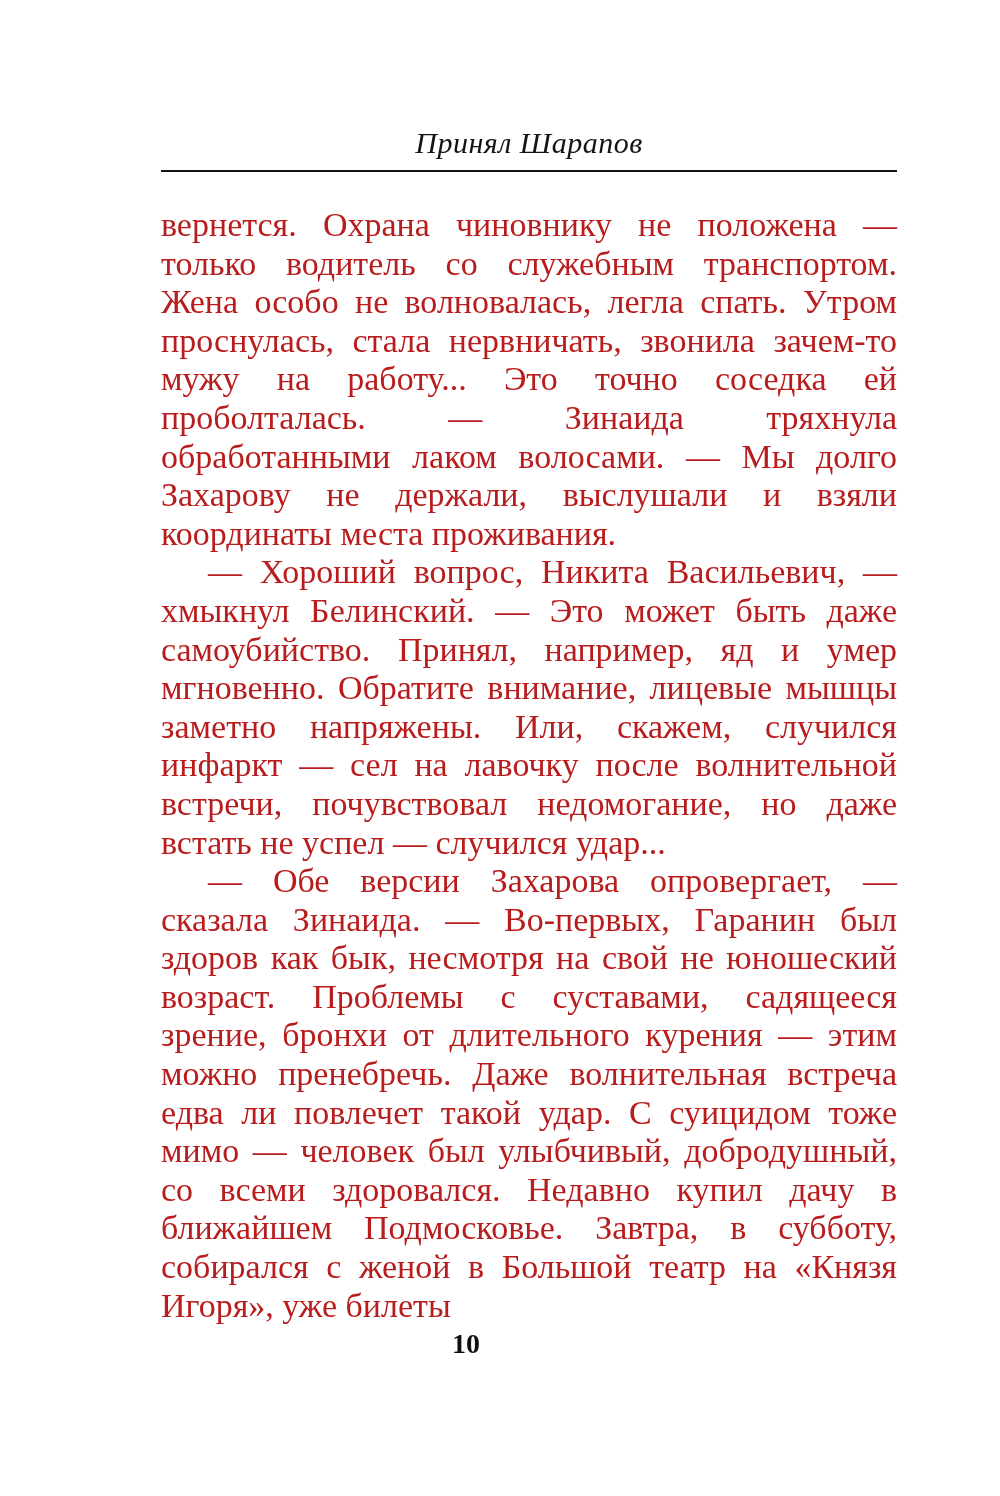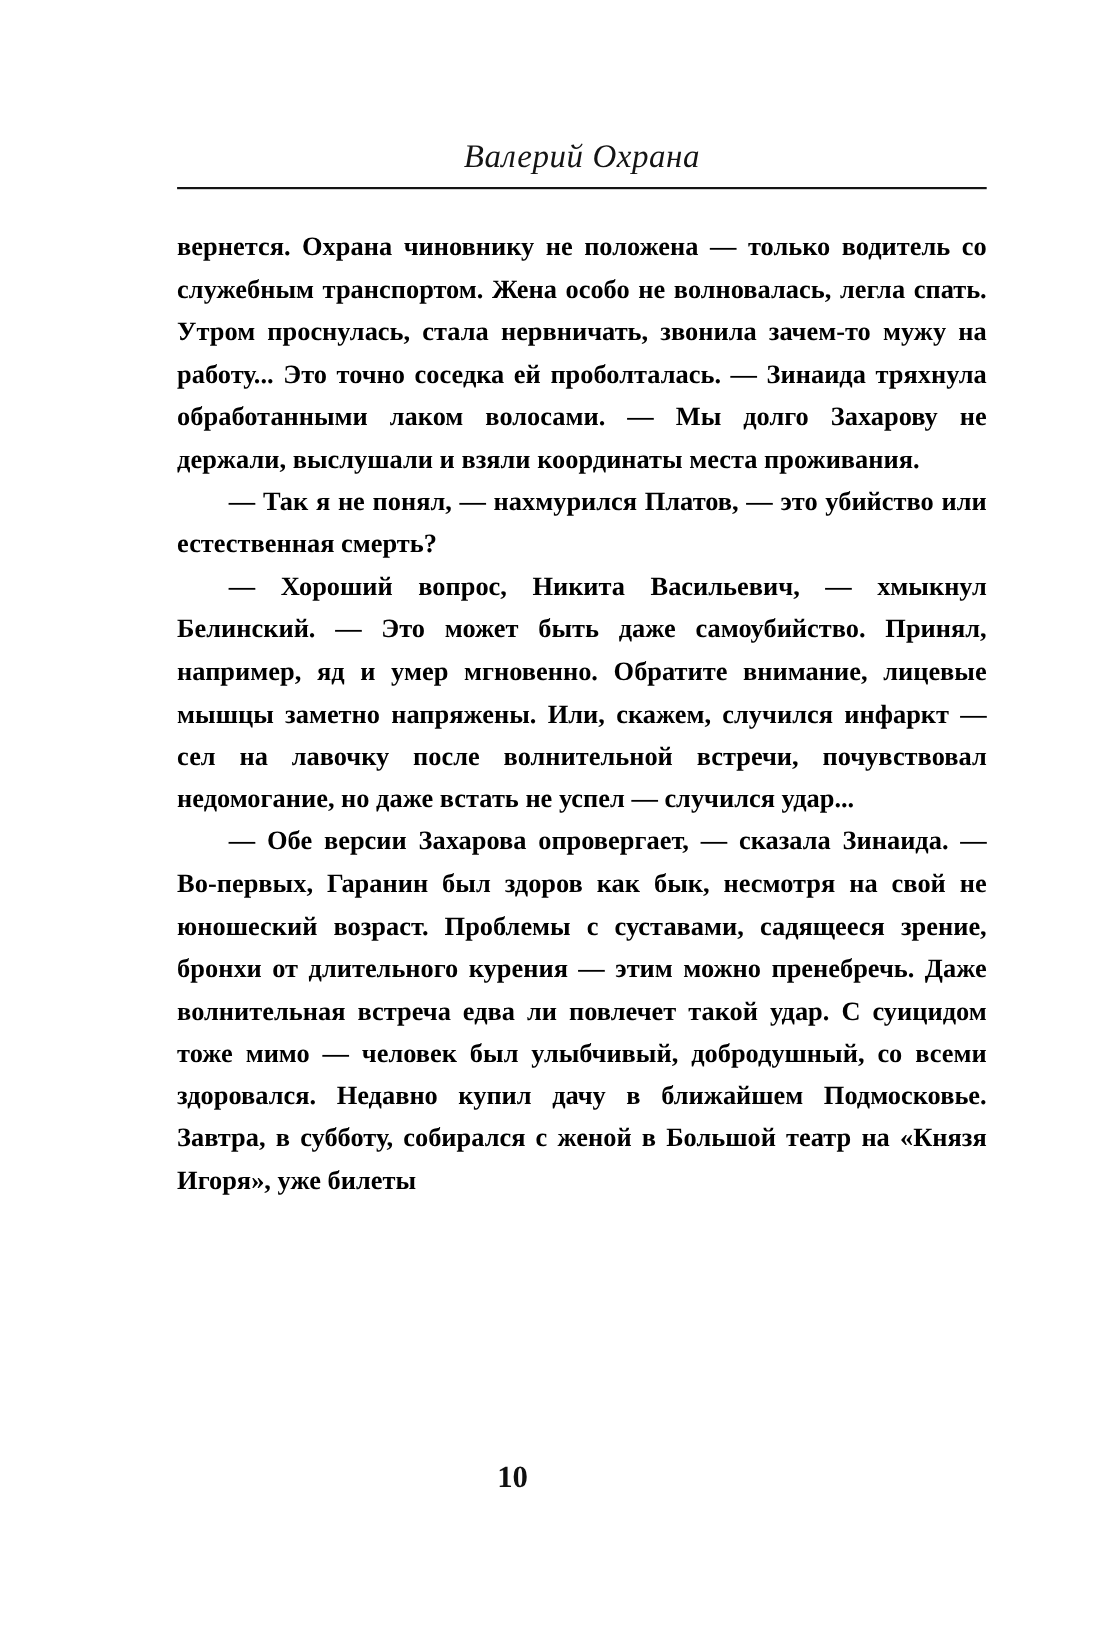--- a/index.html
+++ b/index.html
@@ -32,25 +32,24 @@
   .rule {
     margin-top: 10px;
     border-bottom: 2px solid #141414;
     height: 0;
   }
   .body-text {
     position: absolute;
     top: 206px;
     left: 161px;
     width: 736px;
-    font-size: 24px;
+    font-size: 34px;
     line-height: 38.6px;
     text-align: justify;
-    color: #000000;
-    font-weight: bold;
+    color: #b91c1c;
   }
   .body-text p {
     margin: 0;
     padding: 0;
     text-indent: 47px;
   }
   .body-text p.no-indent {
     text-indent: 0;
   }
   .page-number {
@@ -63,26 +62,25 @@
     font-size: 28px;
     color: #101010;
   }
 </style>
 </head>
 <body>
 
 <div class="book-page">
 
   <div class="running-head">
-    <div class="author">Валерий Охрана</div>
+    <div class="author">Принял Шарапов</div>
     <div class="rule"></div>
   </div>
 
   <div class="body-text">
     <p class="no-indent">вернется. Охрана чиновнику не положена — только водитель со служебным транспортом. Жена особо не волновалась, легла спать. Утром проснулась, стала нервничать, звонила зачем-то мужу на работу... Это точно соседка ей проболталась. — Зинаида тряхнула обработанными лаком волосами. — Мы долго Захарову не держали, выслушали и взяли координаты места проживания.</p>
-    <p>— Так я не понял, — нахмурился Платов, — это убийство или естественная смерть?</p>
     <p>— Хороший вопрос, Никита Васильевич, — хмыкнул Белинский. — Это может быть даже самоубийство. Принял, например, яд и умер мгновенно. Обратите внимание, лицевые мышцы заметно напряжены. Или, скажем, случился инфаркт — сел на лавочку после волнительной встречи, почувствовал недомогание, но даже встать не успел — случился удар...</p>
     <p>— Обе версии Захарова опровергает, — сказала Зинаида. — Во-первых, Гаранин был здоров как бык, несмотря на свой не юношеский возраст. Проблемы с суставами, садящееся зрение, бронхи от длительного курения — этим можно пренебречь. Даже волнительная встреча едва ли повлечет такой удар. С суицидом тоже мимо — человек был улыбчивый, добродушный, со всеми здоровался. Недавно купил дачу в ближайшем Подмосковье. Завтра, в субботу, собирался с женой в Большой театр на «Князя Игоря», уже билеты</p>
   </div>
 
   <div class="page-number">10</div>
 
 </div>
 
 </body></html>

